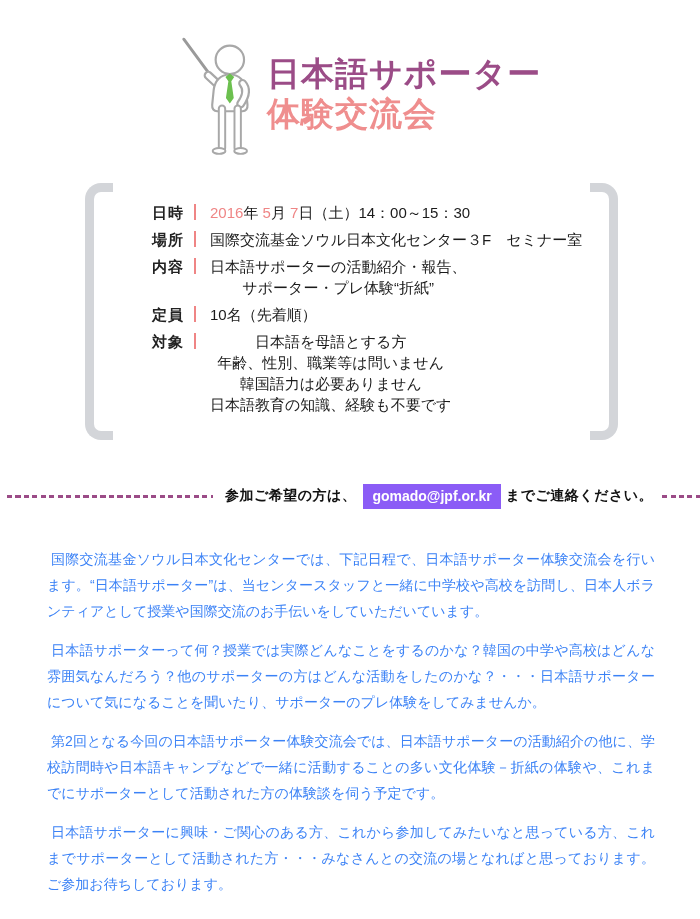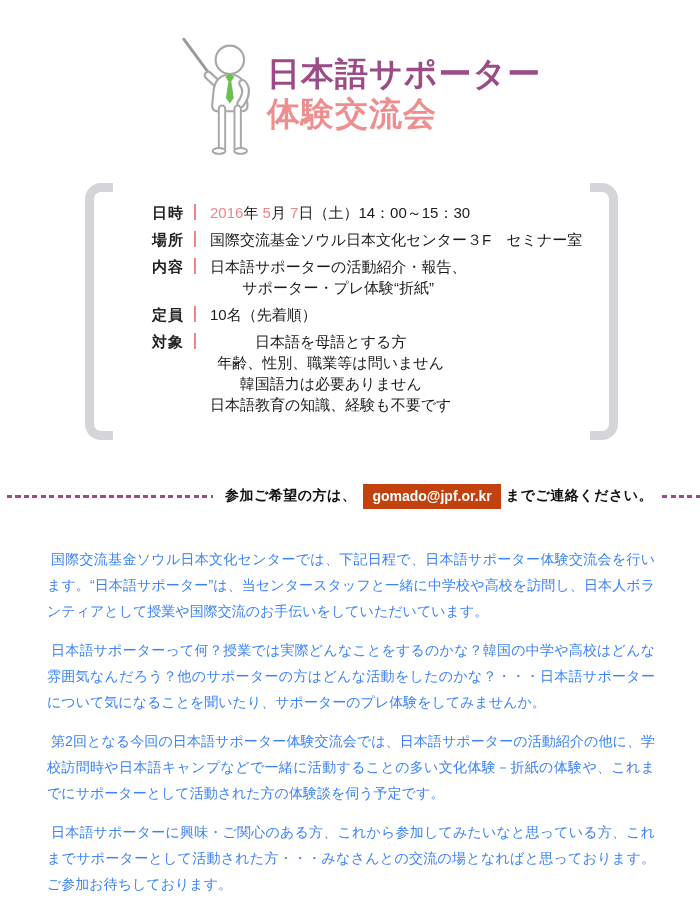--- a/index.html
+++ b/index.html
@@ -36,21 +36,21 @@
   .accent { color:#ef8585; }
   .gap-row { margin-top:4px; }
 
   
   .contact { position:absolute; top:481px; left:8px; width:700px; height:30px;
              display:flex; align-items:center; justify-content:center; }
   .dashes { height:3px; background:repeating-linear-gradient(90deg,#9b4c87 0 5px,transparent 5px 8.5px); flex:0 0 auto; }
   .dashes.left { width:206px; margin-right:12px; }
   .dashes.right { width:47px; margin-left:9px; }
   .contact-text { font-size:14px; font-weight:bold; color:#111; letter-spacing:0.5px; white-space:nowrap; }
-  .email-box { background:#c2410c; color:#ffffff; font-size:14px; font-weight:bold;
+  .email-box { background:#8b5cf6; color:#ffffff; font-size:14px; font-weight:bold;
                padding:4px 9px 5px; margin:0 5px 0 7px; white-space:nowrap; }
 
   
   .body-text { position:absolute; top:546px; left:47px; width:608px; }
   .body-text p { font-size:14px; line-height:26px; margin:0 0 13px; text-indent:4px;
                  color:#3b82f6; text-align:justify; }
 </style>
 </head>
 <body>
 

